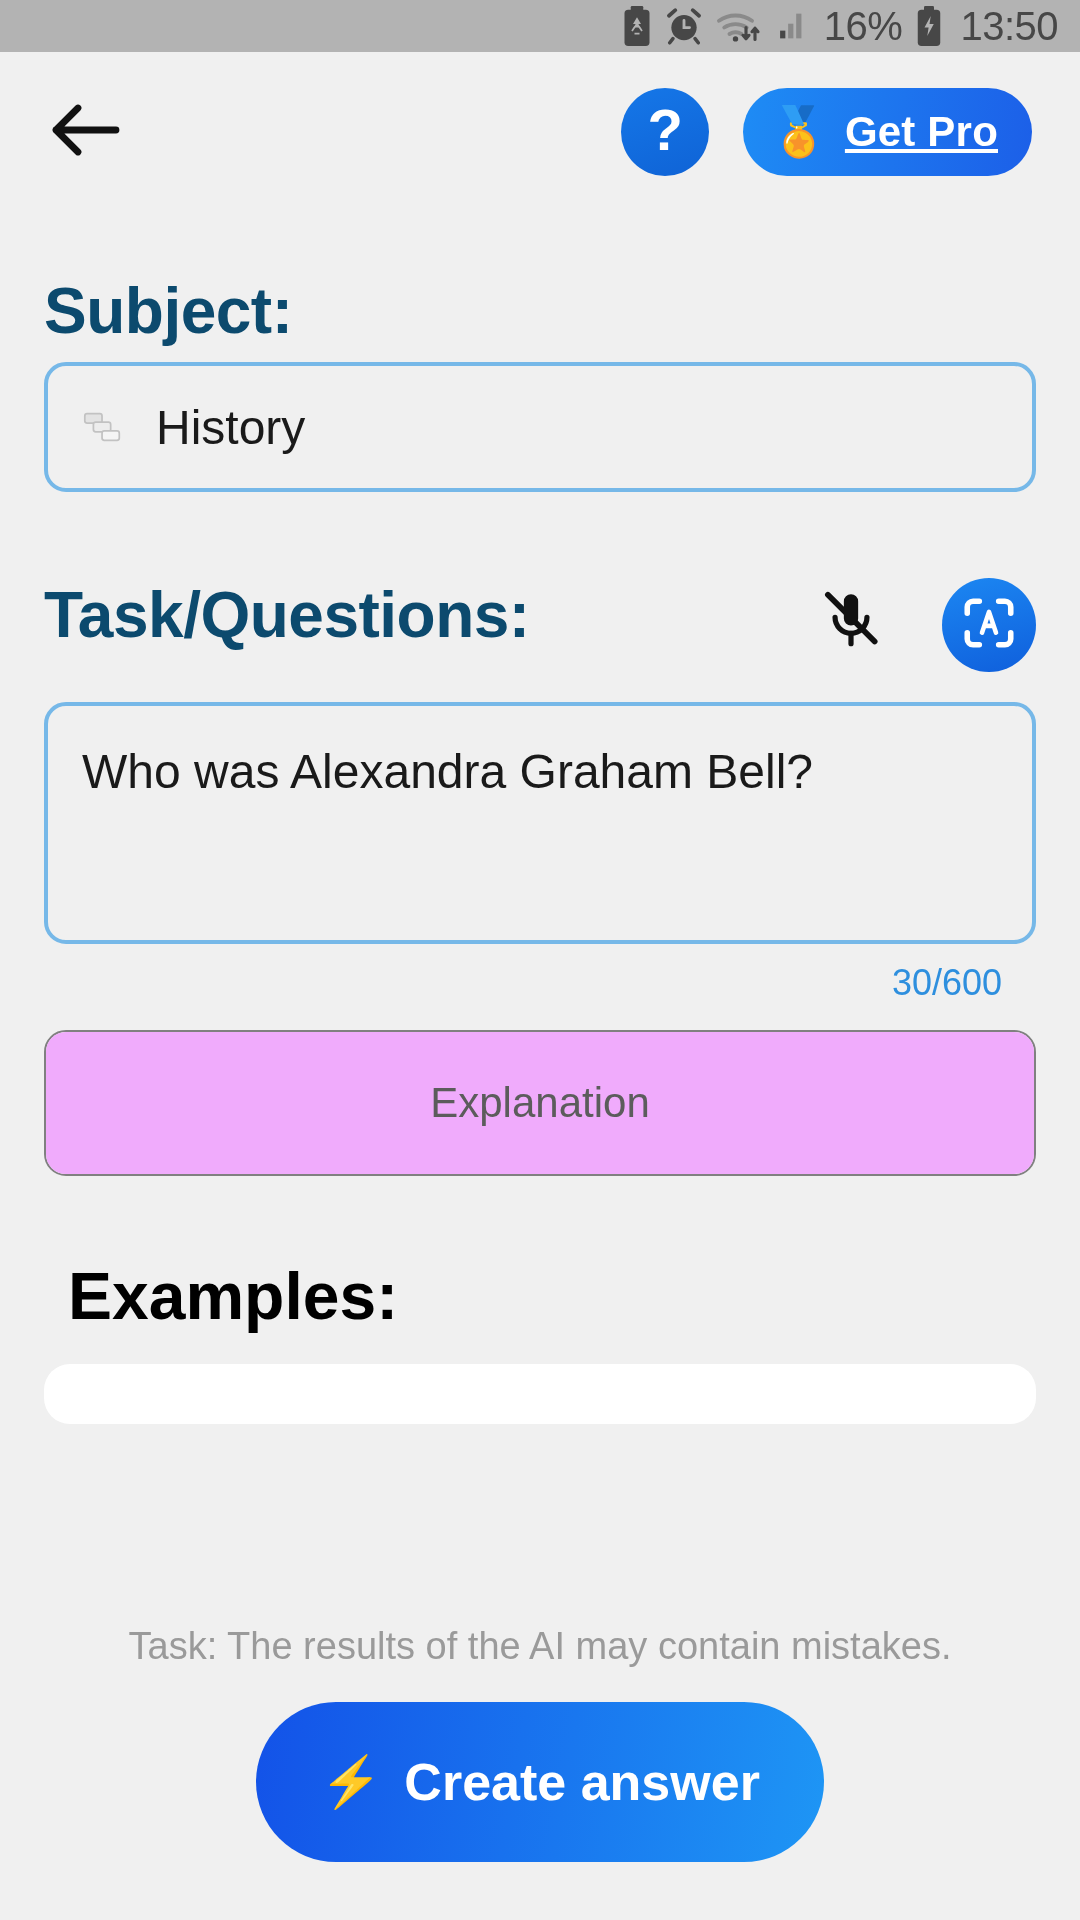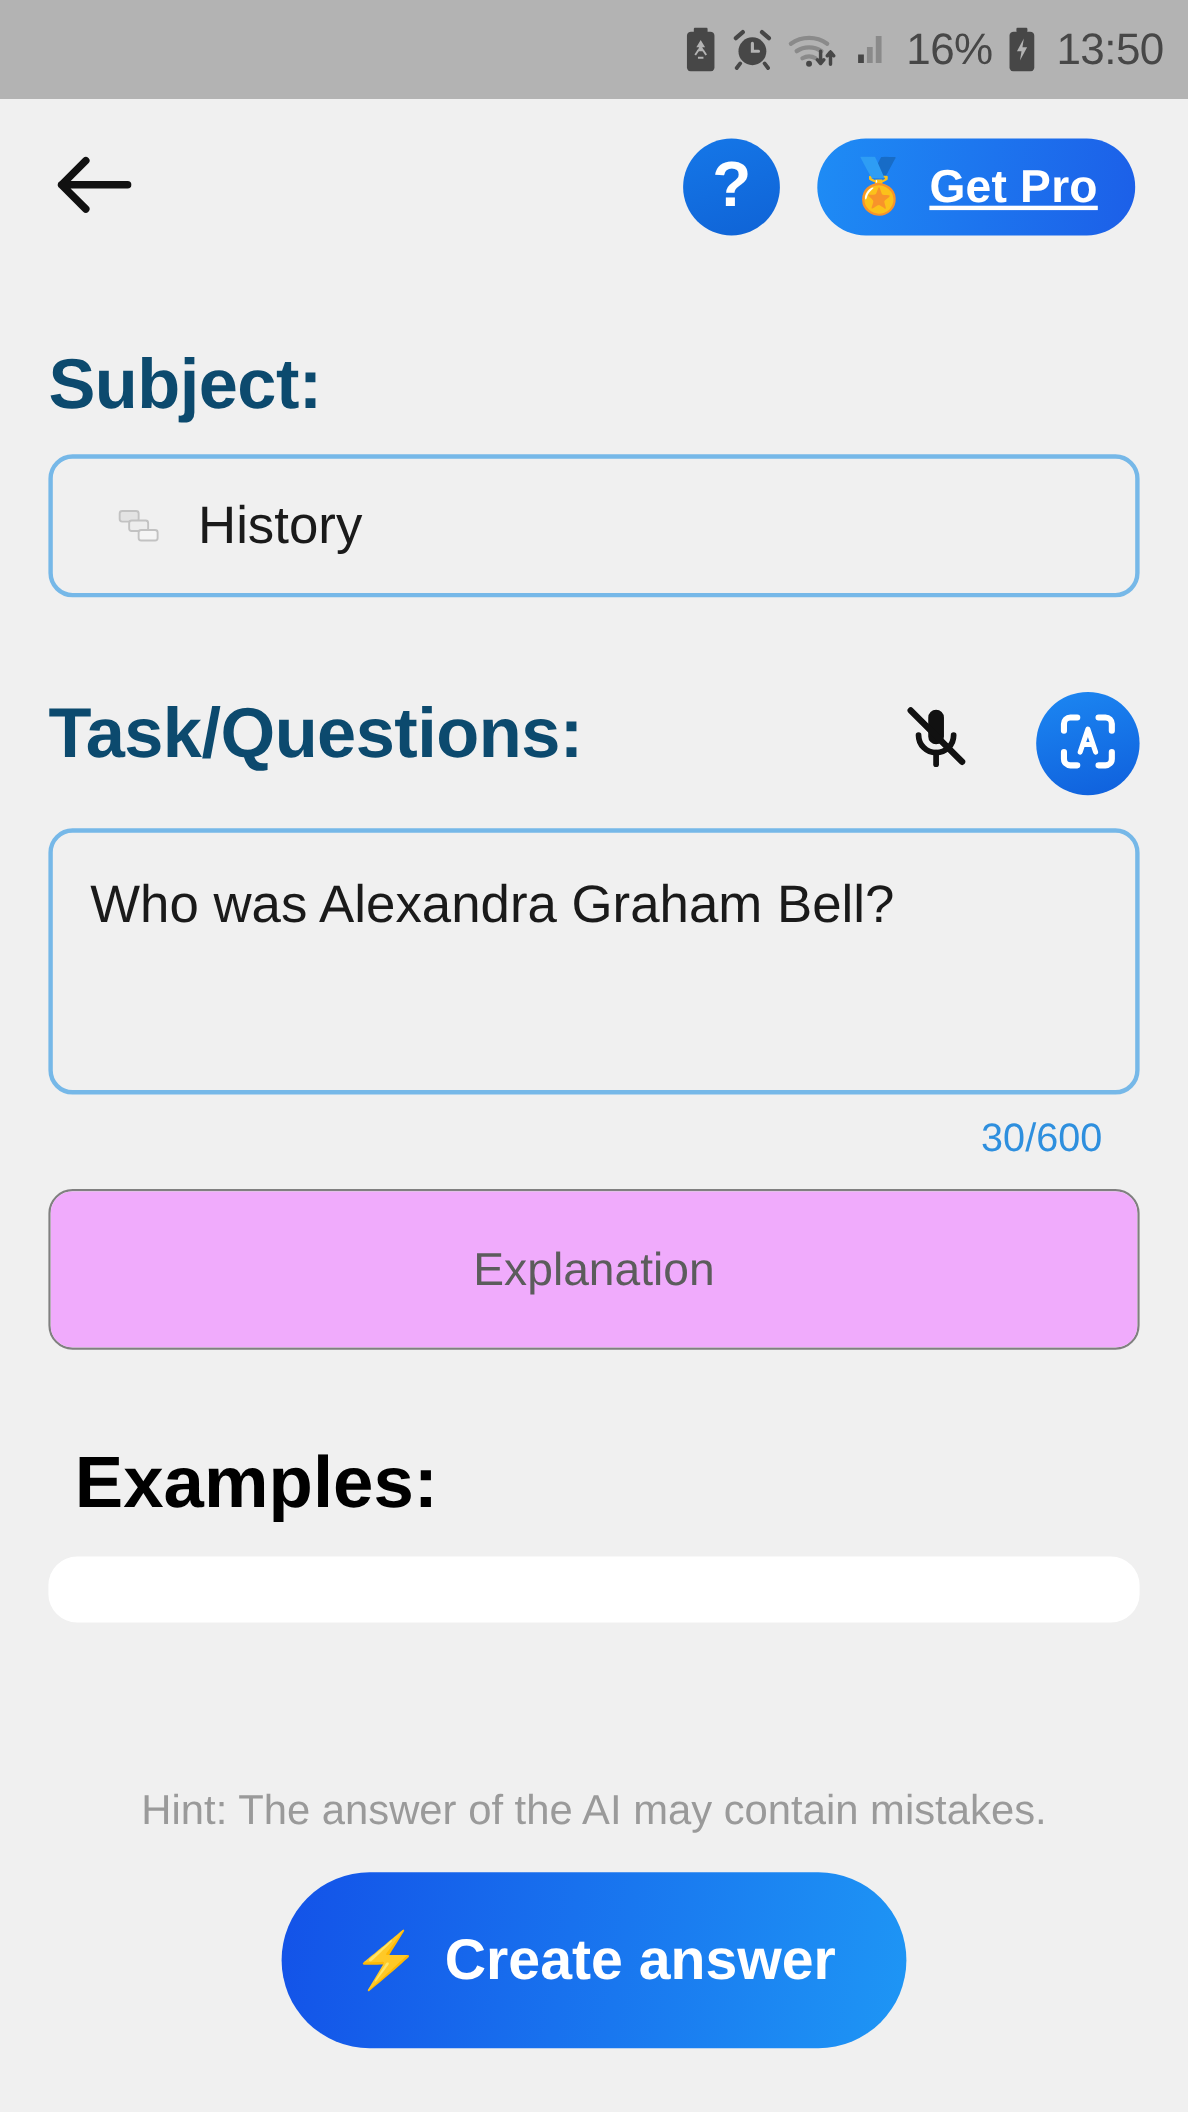--- a/index.html
+++ b/index.html
@@ -5,21 +5,21 @@
   * { margin:0; padding:0; box-sizing:border-box; }
   html, body {
     width:1080px; height:1920px;
     background:#F0F0F0;
     font-family:"Liberation Sans", sans-serif;
     overflow:hidden;
   }
 
   
   .statusbar{
-    height:90px; width:100%;
+    height:52px; width:100%;
     background:#B3B3B3;
     display:flex; align-items:center; justify-content:flex-end;
     padding-right:22px; gap:13px;
   }
   .sb-ico{ display:flex; align-items:center; justify-content:center; }
   .sb-text{
     color:#474747; font-size:40px; font-weight:400;
     letter-spacing:-0.5px; line-height:1;
   }
   .sb-clock{ margin-left:4px; }
@@ -69,22 +69,22 @@
     letter-spacing:-0.5px;
   }
 
   .field-box{
     border:4px solid #76B8E8;
     border-radius:22px;
     background:#F0F0F0;
   }
 
   .subject-box{
-    height:130px; margin-top:27px;
-    display:flex; align-items:center; padding-left:56px; gap:30px;
+    height:130px; margin-top:14px;
+    display:flex; align-items:center; padding-left:32px; gap:30px;
     cursor:pointer;
   }
   .subject-ico{
     width:46px; height:46px;
     display:flex; align-items:center; justify-content:center;
   }
   .subject-val{ font-size:48px; color:#1A1A1A; }
 
   .task-head{
     margin-top:86px;
@@ -277,18 +277,18 @@
       <span>Explanation</span>
     </div>
   </div>
 
   <div class="examples-title">Examples:</div>
 
   <div class="example-card"></div>
 </div>
 
 <div class="footer">
-  <div class="hint">Hint: The answer of the AI may contain mistakes.</div>
+  <div class="hint">Task: The results of the AI may contain mistakes.</div>
   <div class="cta">
     <span class="bolt">⚡</span>
     <span class="lbl">Create answer</span>
   </div>
 </div>
 
 </body></html>

